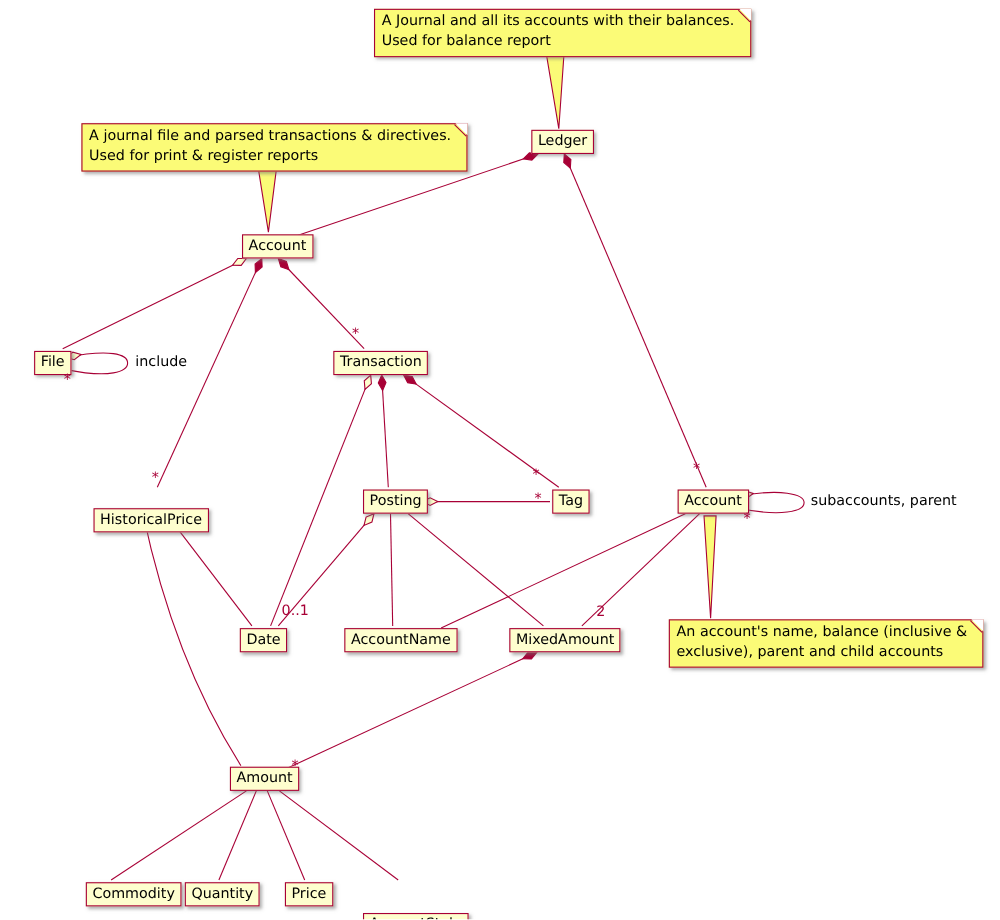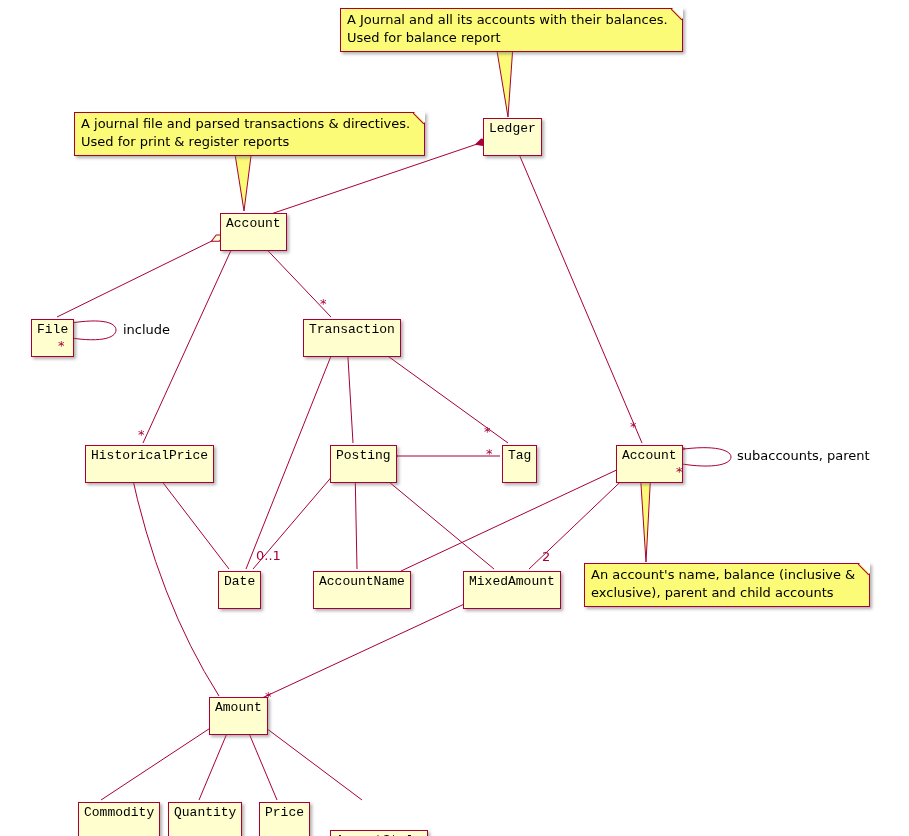--- a/index.html
+++ b/index.html
@@ -2,22 +2,22 @@
 <html><head>
 <meta charset="utf-8">
 <style>
   * { margin:0; padding:0; box-sizing:border-box; }
   html,body { background:#ffffff; }
   body { font-family:"DejaVu Sans","Liberation Sans",sans-serif; }
   .canvas { position:relative; width:909px; height:836px; background:#ffffff; overflow:hidden; }
   .edges { position:absolute; left:0; top:0; }
   .uml-class {
     position:absolute; background:#FEFECE; border:1px solid #A80036;
-    padding:2px 5px 19px; font-size:13px; color:#000;
-    box-shadow:2px 2px 3px rgba(110,110,110,.55); white-space:nowrap;font-family:Liberation Mono, monospace;
+    padding:2px 5px 3px; font-size:13px; color:#000;
+    box-shadow:2px 2px 3px rgba(110,110,110,.55); white-space:nowrap;
   }
   .note {
     position:absolute; background:#FBFB77; border:1px solid #A80036;
     padding:2px 14px 4px 6px; font-size:13px; color:#000; line-height:1.4;
     box-shadow:2px 2px 3px rgba(110,110,110,.55); white-space:nowrap;
   }
   .fold-cover {
     position:absolute; top:-1px; right:-1px; width:0; height:0;
     border-top:11px solid #ffffff; border-left:11px solid transparent;
   }
@@ -83,32 +83,32 @@
     <span class="fold-line"></span>
   </div>
 
   <div class="note" style="left:74px;top:112px">
     <div>A journal file and parsed transactions &amp; directives.</div>
     <div>Used for print &amp; register reports</div>
     <span class="fold-cover"></span>
     <span class="fold-line"></span>
   </div>
 
-  <div class="note" style="left:584px;top:563px">
+  <div class="note" style="left:608px;top:563px">
     <div>An account's name, balance (inclusive &amp;</div>
     <div>exclusive), parent and child accounts</div>
     <span class="fold-cover"></span>
     <span class="fold-line"></span>
   </div>
 
   <div class="uml-class" style="left:483px;top:118px">Ledger</div>
   <div class="uml-class" style="left:220px;top:213px">Account</div>
   <div class="uml-class" style="left:31px;top:319px">File</div>
   <div class="uml-class" style="left:303px;top:319px">Transaction</div>
-  <div class="uml-class" style="left:85px;top:445px">HistoricalPrice</div>
+  <div class="uml-class" style="left:85px;top:462px">HistoricalPrice</div>
   <div class="uml-class" style="left:330px;top:445px">Posting</div>
   <div class="uml-class" style="left:502px;top:445px">Tag</div>
   <div class="uml-class" style="left:616px;top:445px">Account</div>
   <div class="uml-class" style="left:218px;top:571px">Date</div>
   <div class="uml-class" style="left:313px;top:571px">AccountName</div>
   <div class="uml-class" style="left:463px;top:571px">MixedAmount</div>
   <div class="uml-class" style="left:209px;top:697px">Amount</div>
   <div class="uml-class" style="left:78px;top:802px">Commodity</div>
   <div class="uml-class" style="left:168px;top:802px">Quantity</div>
   <div class="uml-class" style="left:259px;top:802px">Price</div>

